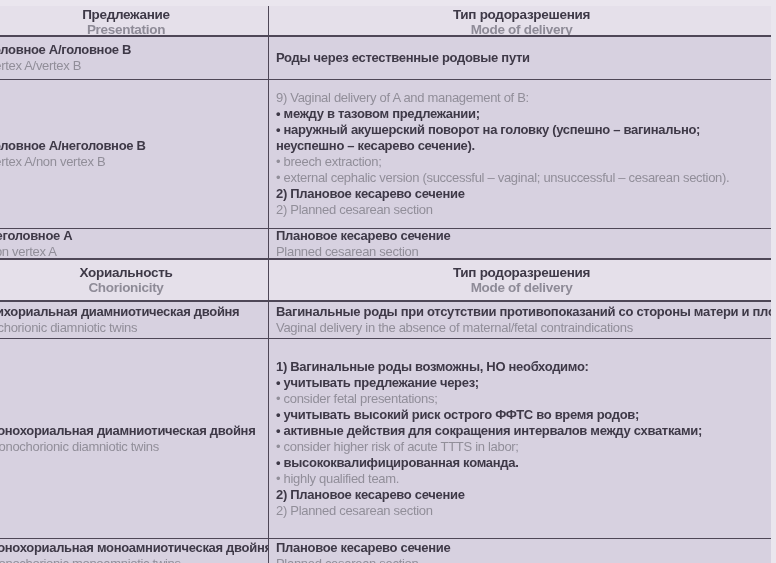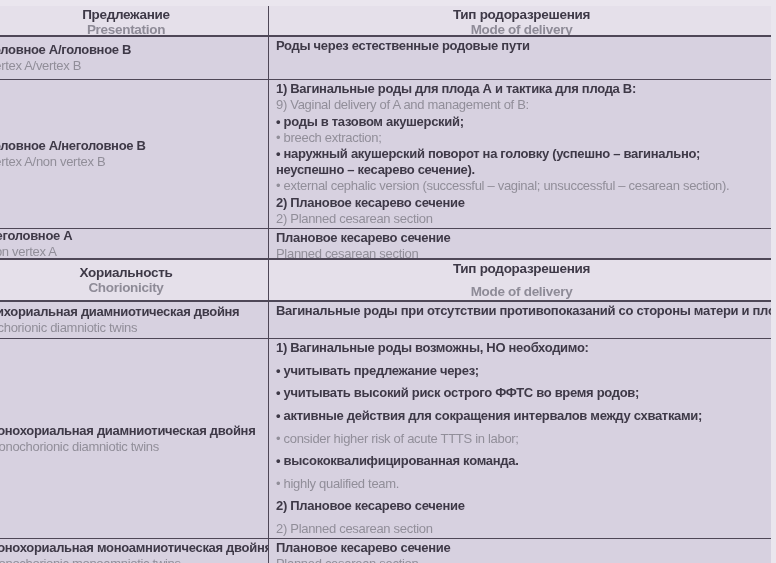--- a/index.html
+++ b/index.html
@@ -25,21 +25,21 @@
   }
   .row.pre-hdr{border-bottom-width:2px;}
   .cell-l{
     box-sizing:border-box;width:281px;flex:0 0 281px;
     border-right:1px solid #4e4757;
     display:flex;flex-direction:column;justify-content:center;
     overflow:hidden;padding:1px 4px 1px 0;
   }
   .cell-r{
     box-sizing:border-box;flex:1;
-    display:flex;flex-direction:column;justify-content:space-between;
+    display:flex;flex-direction:column;justify-content:center;
     padding:1px 4px 1px 7px;overflow:hidden;
   }
   .ln{
     font-size:13px;line-height:16px;letter-spacing:-0.3px;
   }
   .one-line{white-space:nowrap;}
   .ru{color:#3e3947;font-weight:bold;}
   .en{color:#918e99;font-weight:normal;}
   .hdr .ln{
     text-align:center;font-weight:bold;font-size:13.5px;line-height:15px;
@@ -82,25 +82,24 @@
         <div class="ln ru">Роды через естественные родовые пути</div>
       </div>
     </div>
 
     <div class="row h-row2">
       <div class="cell-l">
         <div class="ln ru one-line">головное А/неголовное В</div>
         <div class="ln en one-line">vertex A/non vertex B</div>
       </div>
       <div class="cell-r">
-        <div class="ln ru">1) Вагинальные роды для плода А и тактика для плода В:</div>
         <div class="ln en">9) Vaginal delivery of A and management of B:</div>
-        <div class="ln ru">• роды в тазовом акушерский;</div>
+        <div class="ln ru">• между в тазовом предлежании;</div>
+        <div class="ln ru">• наружный акушерский поворот на головку (успешно – вагинально; неуспешно – кесарево сечение).</div>
         <div class="ln en">• breech extraction;</div>
-        <div class="ln ru">• наружный акушерский поворот на головку (успешно – вагинально; неуспешно – кесарево сечение).</div>
         <div class="ln en">• external cephalic version (successful – vaginal; unsuccessful – cesarean section).</div>
         <div class="ln ru">2) Плановое кесарево сечение</div>
         <div class="ln en">2) Planned cesarean section</div>
       </div>
     </div>
 
     <div class="row pre-hdr h-row3">
       <div class="cell-l">
         <div class="ln ru one-line">неголовное А</div>
         <div class="ln en one-line">non vertex A</div>
@@ -122,31 +121,33 @@
       </div>
     </div>
 
     <div class="row h-row4">
       <div class="cell-l">
         <div class="ln ru one-line">дихориальная диамниотическая двойня</div>
         <div class="ln en one-line">dichorionic diamniotic twins</div>
       </div>
       <div class="cell-r">
         <div class="ln ru one-line">Вагинальные роды при отсутствии противопоказаний со стороны матери и плодов</div>
+        <div class="ln en one-line">Vaginal delivery in the absence of maternal/fetal contraindications</div>
       </div>
     </div>
 
     <div class="row h-row5">
       <div class="cell-l">
         <div class="ln ru one-line">монохориальная диамниотическая двойня</div>
         <div class="ln en one-line">monochorionic diamniotic twins</div>
       </div>
       <div class="cell-r">
         <div class="ln ru">1) Вагинальные роды возможны, НО необходимо:</div>
         <div class="ln ru">• учитывать предлежание через;</div>
+        <div class="ln en">• consider fetal presentations;</div>
         <div class="ln ru">• учитывать высокий риск острого ФФТС во время родов;</div>
         <div class="ln ru">• активные действия для сокращения интервалов между схватками;</div>
         <div class="ln en">• consider higher risk of acute TTTS in labor;</div>
         <div class="ln ru">• высококвалифицированная команда.</div>
         <div class="ln en">• highly qualified team.</div>
         <div class="ln ru">2) Плановое кесарево сечение</div>
         <div class="ln en">2) Planned cesarean section</div>
       </div>
     </div>
 

